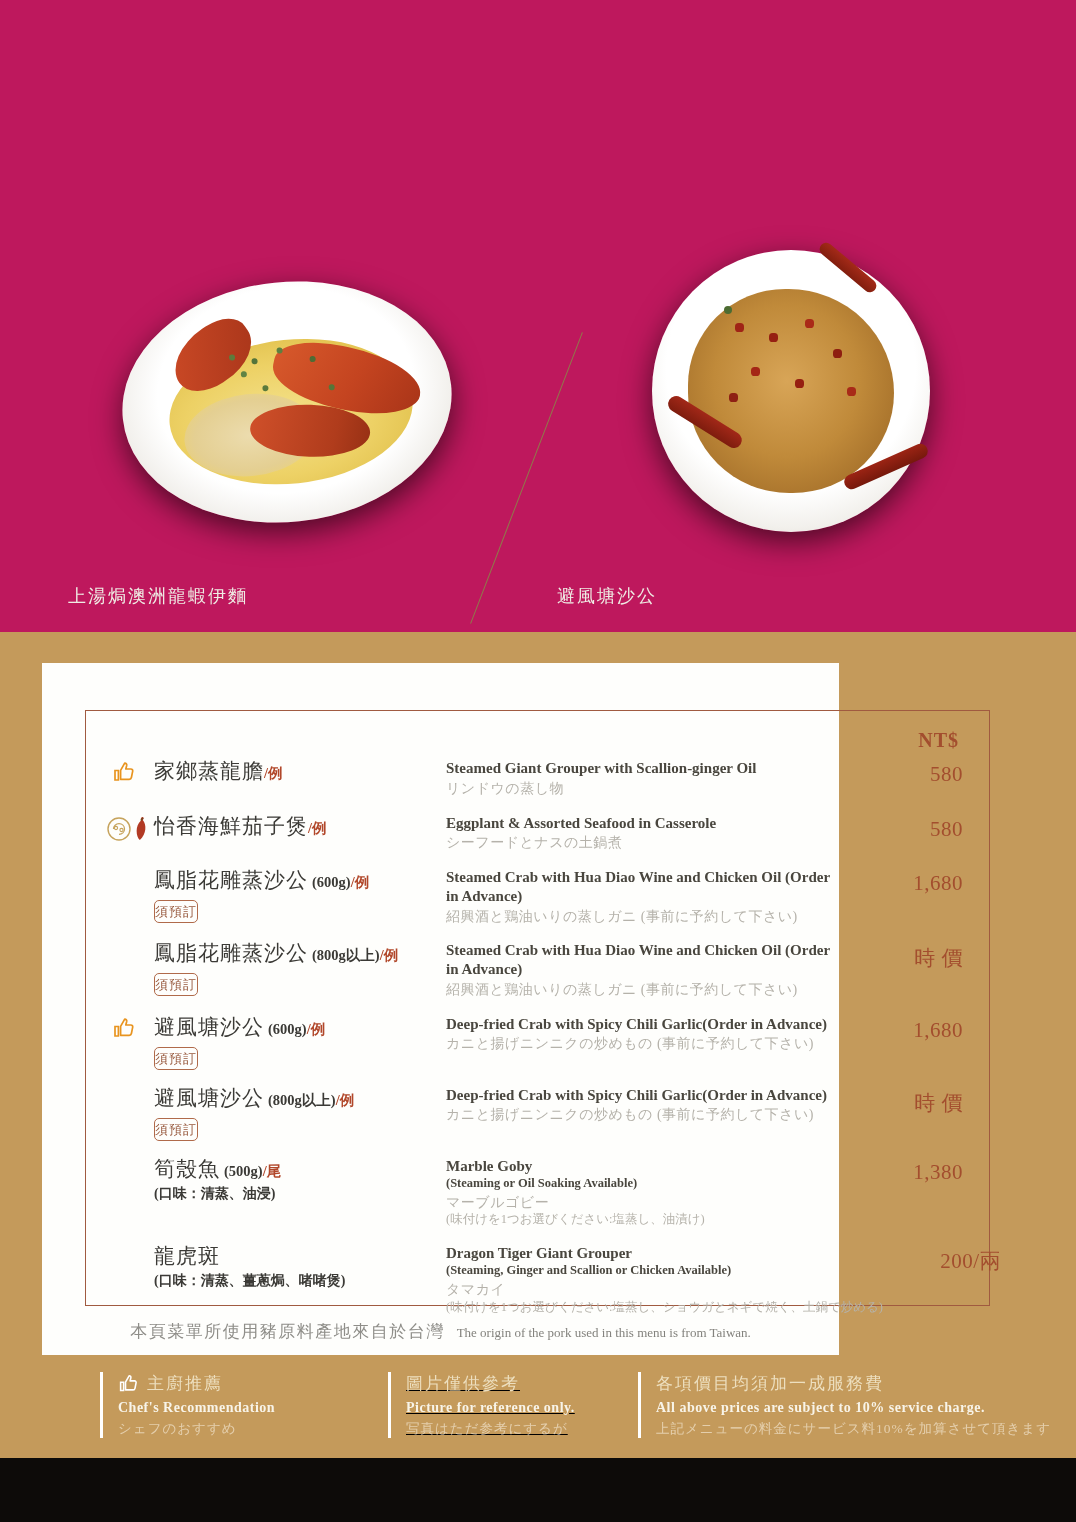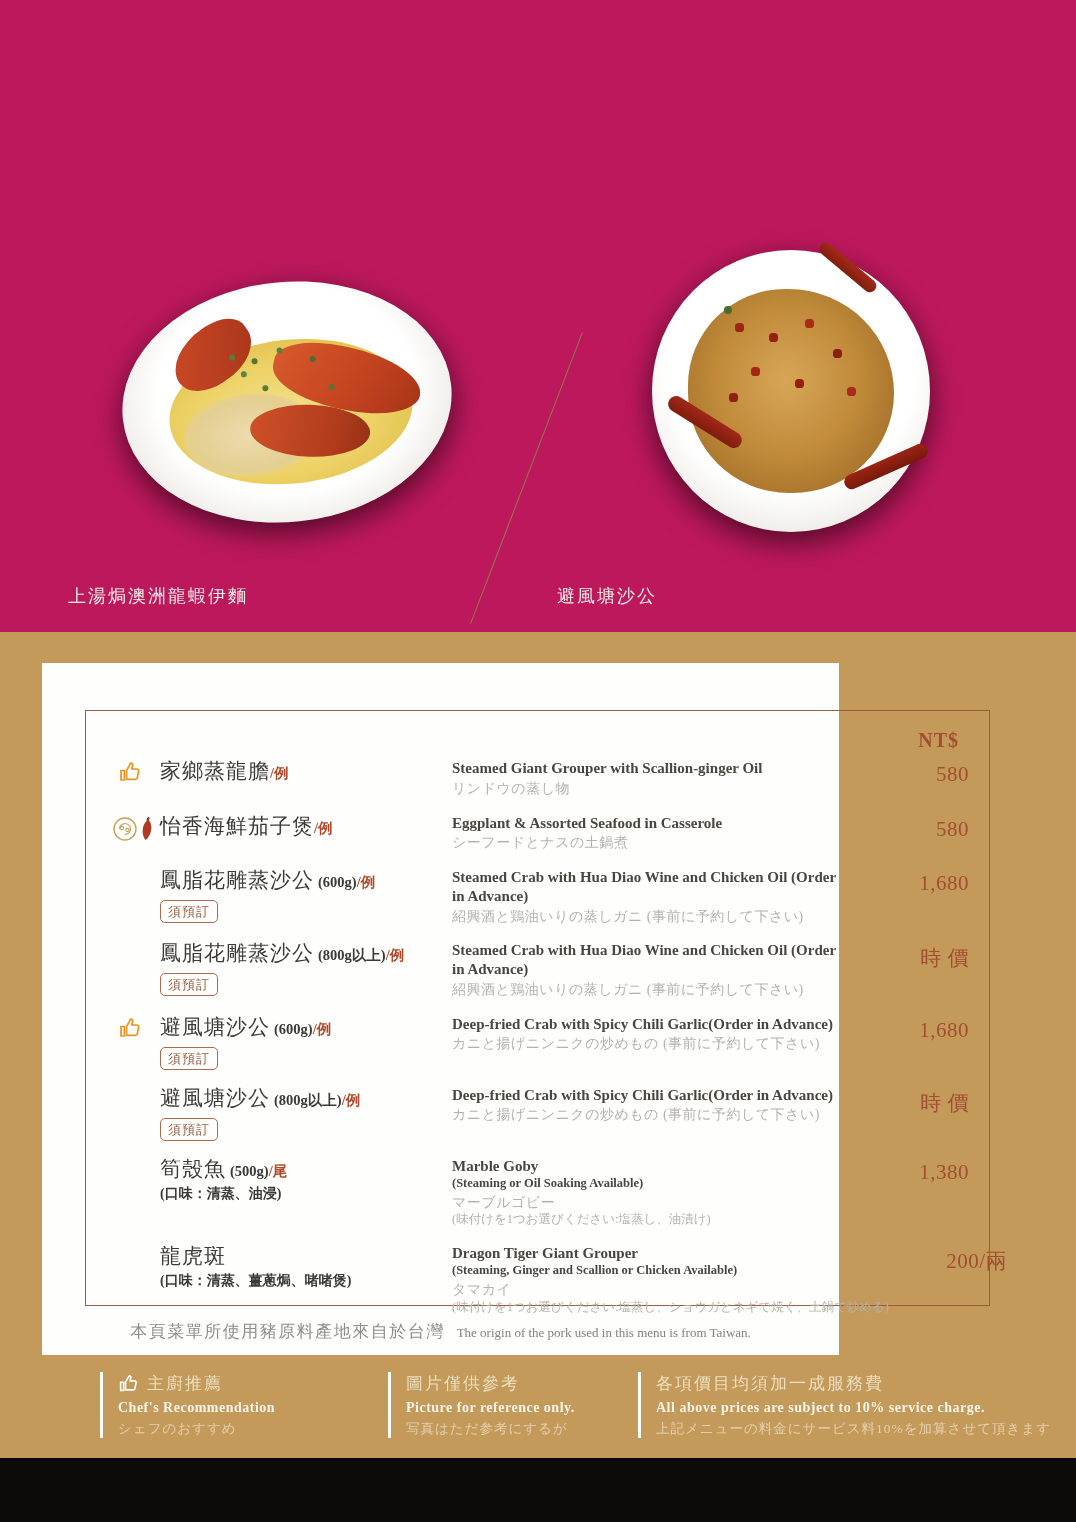--- a/index.html
+++ b/index.html
@@ -47,45 +47,45 @@
   .caption-left{left:68px;top:584px;}
   .caption-right{left:557px;top:584px;}
 
   
   .gold-band{position:absolute;left:0;top:632px;width:1076px;height:826px;background:#c49a5b;}
 
   
   .card{position:absolute;left:42px;top:663px;width:797px;height:692px;background:#fefefc;}
   .inner-box{position:absolute;left:43px;top:47px;width:905px;height:596px;border:1px solid #a05a40;box-sizing:border-box;}
   .currency{position:absolute;top:18px;right:30px;font-size:20px;font-weight:bold;color:#a34e2e;letter-spacing:1px;}
-  .rows{position:absolute;left:10px;top:0;width:100%;box-sizing:border-box;padding:46px 30px 0 16px;}
+  .rows{position:absolute;left:4px;top:0;width:100%;box-sizing:border-box;padding:46px 30px 0 16px;}
   .row{display:flex;align-items:flex-start;margin-bottom:14px;}
   .cell-name{width:340px;flex-shrink:0;position:relative;padding-left:48px;box-sizing:border-box;}
   .row-icon{position:absolute;left:6px;top:3px;display:inline-flex;}
   .row-icon.far-left{left:0;top:4px;}
   .zh{font-size:21px;color:#3b3a36;letter-spacing:1px;}
   .wt{font-size:14.5px;color:#3b3a36;font-weight:bold;}
   .unit{font-size:14.5px;color:#b1472a;font-weight:bold;}
   .zh-sub{font-size:14px;color:#3b3a36;font-weight:bold;margin-top:2px;}
-  .badge{display:inline-block;margin-top:6px;padding:2px 7px 1px;border:1px solid #b06a4a;border-radius:5px;font-size:13px;color:#96573b;letter-spacing:1px;}
+  .badge{display:inline-block;margin-top:6px;padding:2px 0 1px;border:1px solid #b06a4a;border-radius:5px;font-size:13px;color:#96573b;letter-spacing:1px;}
   .cell-desc{flex:1;padding-top:2px;}
   .en{font-size:15px;font-weight:bold;color:#49463e;line-height:1.25;}
   .en-sub{font-size:12.5px;font-weight:bold;color:#49463e;line-height:1.3;}
   .jp{font-size:14px;color:#b5b2aa;margin-top:3px;letter-spacing:0.5px;line-height:1.2;}
   .jp-sub{font-size:12.5px;color:#b5b2aa;white-space:nowrap;line-height:1.3;}
   .cell-price{width:118px;flex-shrink:0;text-align:right;font-size:21px;color:#a34e2e;padding-top:5px;letter-spacing:0.5px;}
   .note{position:absolute;left:0;bottom:12px;width:100%;text-align:center;}
   .note-zh{font-size:17px;color:#8f8e89;letter-spacing:1.5px;margin-top:44px;}
   .note-en{font-size:13px;color:#83827d;margin-left:8px;}
 
   
   .legends{position:absolute;left:0;top:1372px;width:1076px;display:flex;padding-left:100px;box-sizing:border-box;}
   .legend{border-left:3px solid #ffffff;padding-left:15px;}
   .legend-1{width:270px;}
-  .legend-2{width:232px;}
+  .legend-2{width:232px;text-decoration:underline;}
   .legend-3{flex:1;}
   .legend-zh{display:flex;align-items:center;font-size:17px;color:#eddfbf;letter-spacing:2px;}
   .legend-icon{display:inline-flex;margin-right:8px;}
   .legend-en{font-size:14px;font-weight:bold;color:#f8f4e9;margin-top:5px;letter-spacing:0.5px;}
   .legend-jp{font-size:13.5px;color:rgba(255,250,238,0.55);margin-top:4px;letter-spacing:1px;}
 
   .chili{display:inline-block;margin-left:2px;}
 </style>
 </head>
 <body>

